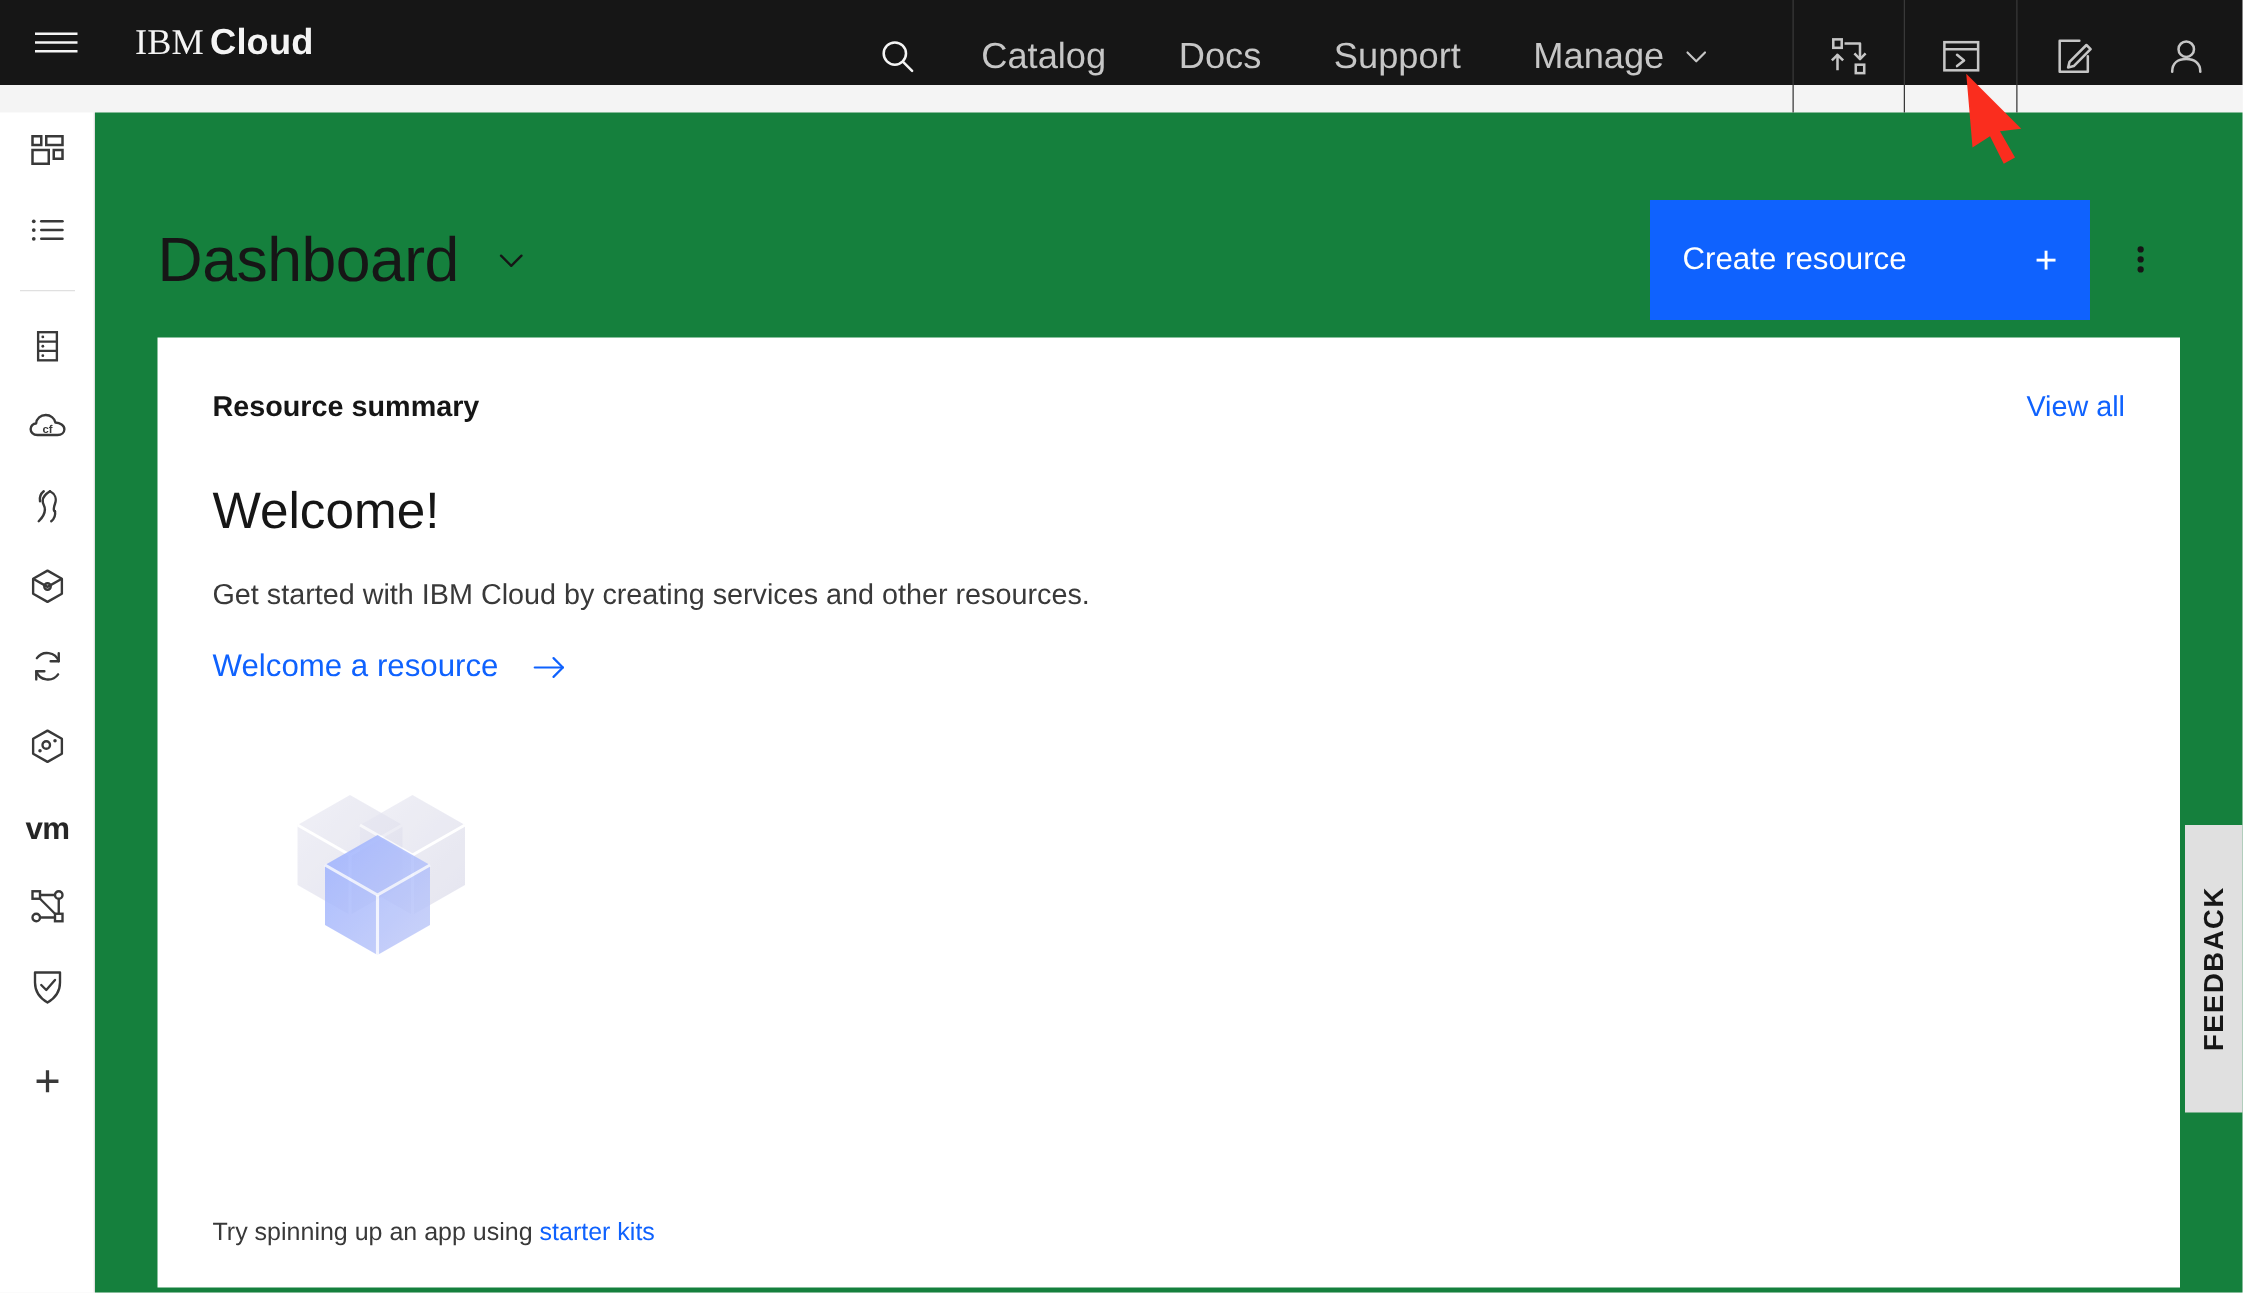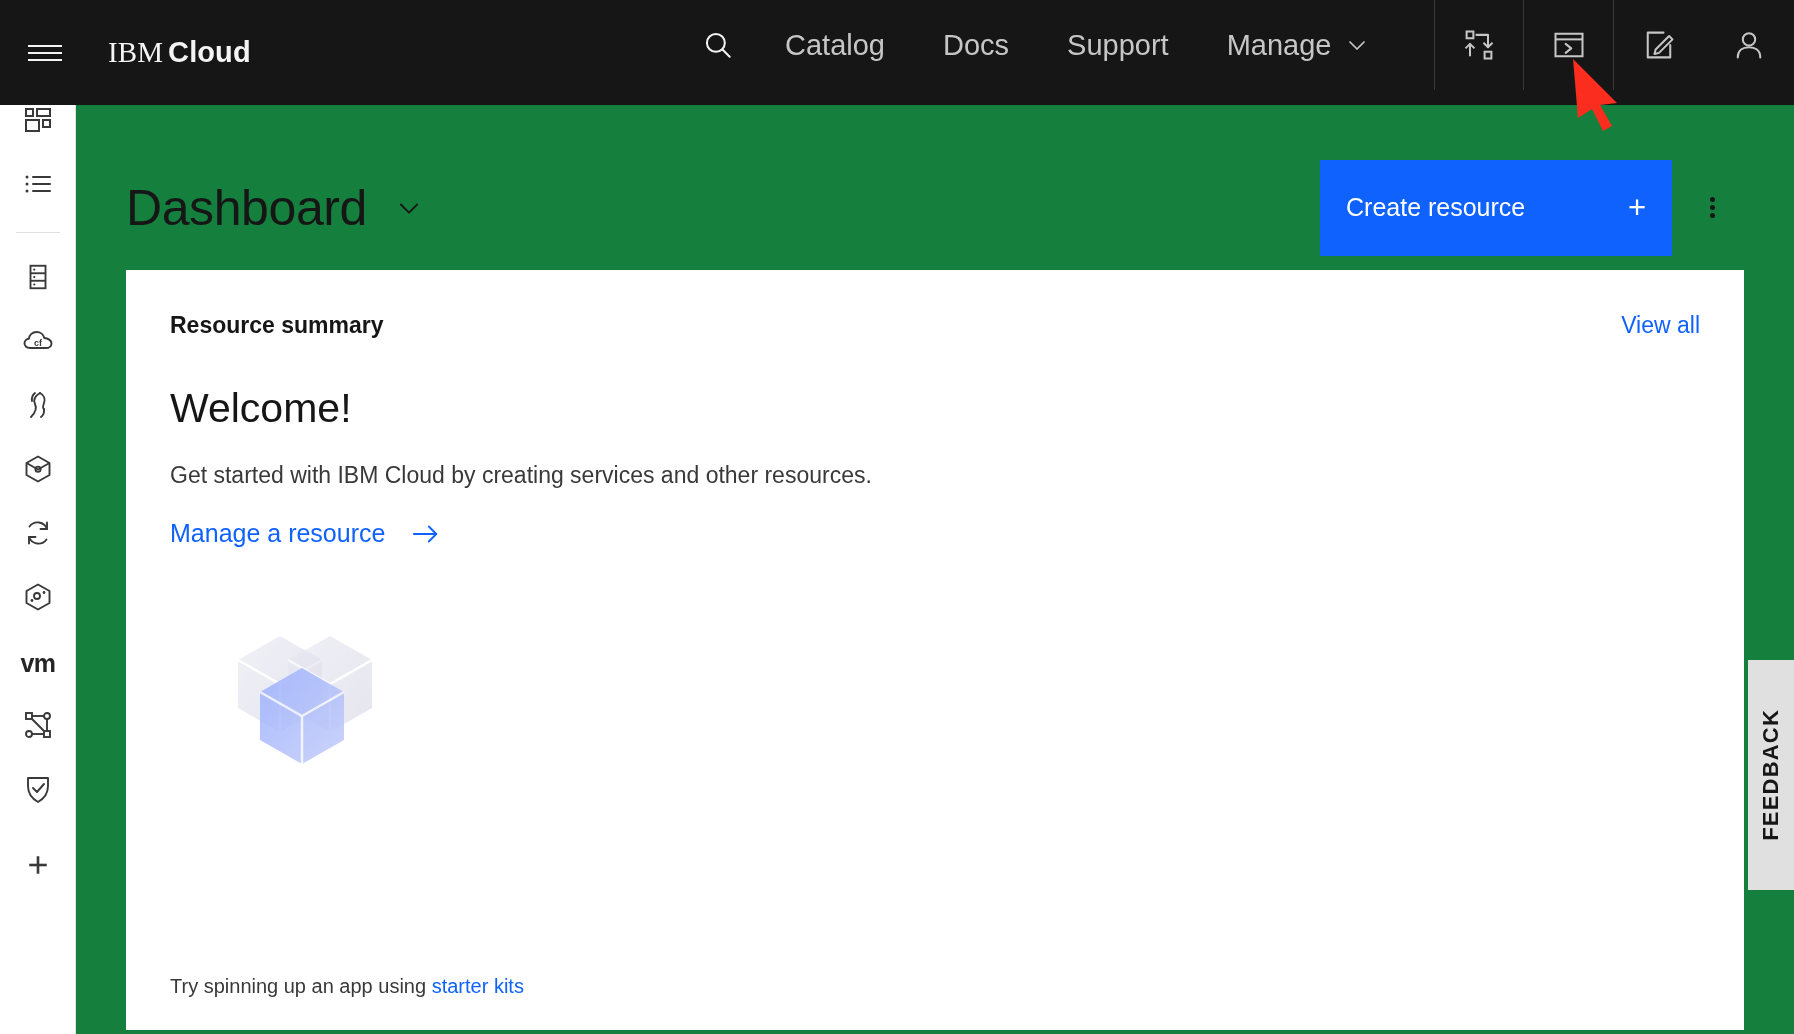--- a/index.html
+++ b/index.html
@@ -10,21 +10,21 @@
     background: #f4f4f4;
     font-family: "Liberation Sans", sans-serif;
     -webkit-font-smoothing: antialiased;
   }
 
   
   .header {
     position: absolute;
     top: 0; left: 0;
     width: 1794px;
-    height: 105px;
+    height: 68px;
     background: #161616;
     display: flex;
     align-items: center;
     z-index: 30;
   }
   .hamburger {
     width: 90px; height: 90px;
     display: flex; align-items: center; justify-content: center;
     cursor: pointer;
   }
@@ -472,21 +472,21 @@
   <div class="card">
     <div class="card-head">
       <div class="card-title">Resource summary</div>
       <div class="view-all">View all</div>
     </div>
 
     <div class="welcome">Welcome!</div>
     <div class="welcome-sub">Get started with IBM Cloud by creating services and other resources.</div>
 
     <div class="create-link-row">
-      <span class="create-link">Manage a resource</span>
+      <span class="create-link">Welcome a resource</span>
       <span class="create-link-arrow">
         <svg width="30" height="26" viewBox="0 0 32 24" fill="none" stroke="#0f62fe" stroke-width="1.9">
           <line x1="3" y1="12" x2="27" y2="12" stroke-linecap="round"></line>
           <polyline points="19,4 27,12 19,20" stroke-linecap="round" stroke-linejoin="round"></polyline>
         </svg>
       </span>
     </div>
 
     <div class="cubes-wrap">
       <svg width="240" height="215" viewBox="0 0 240 215" fill="none">

